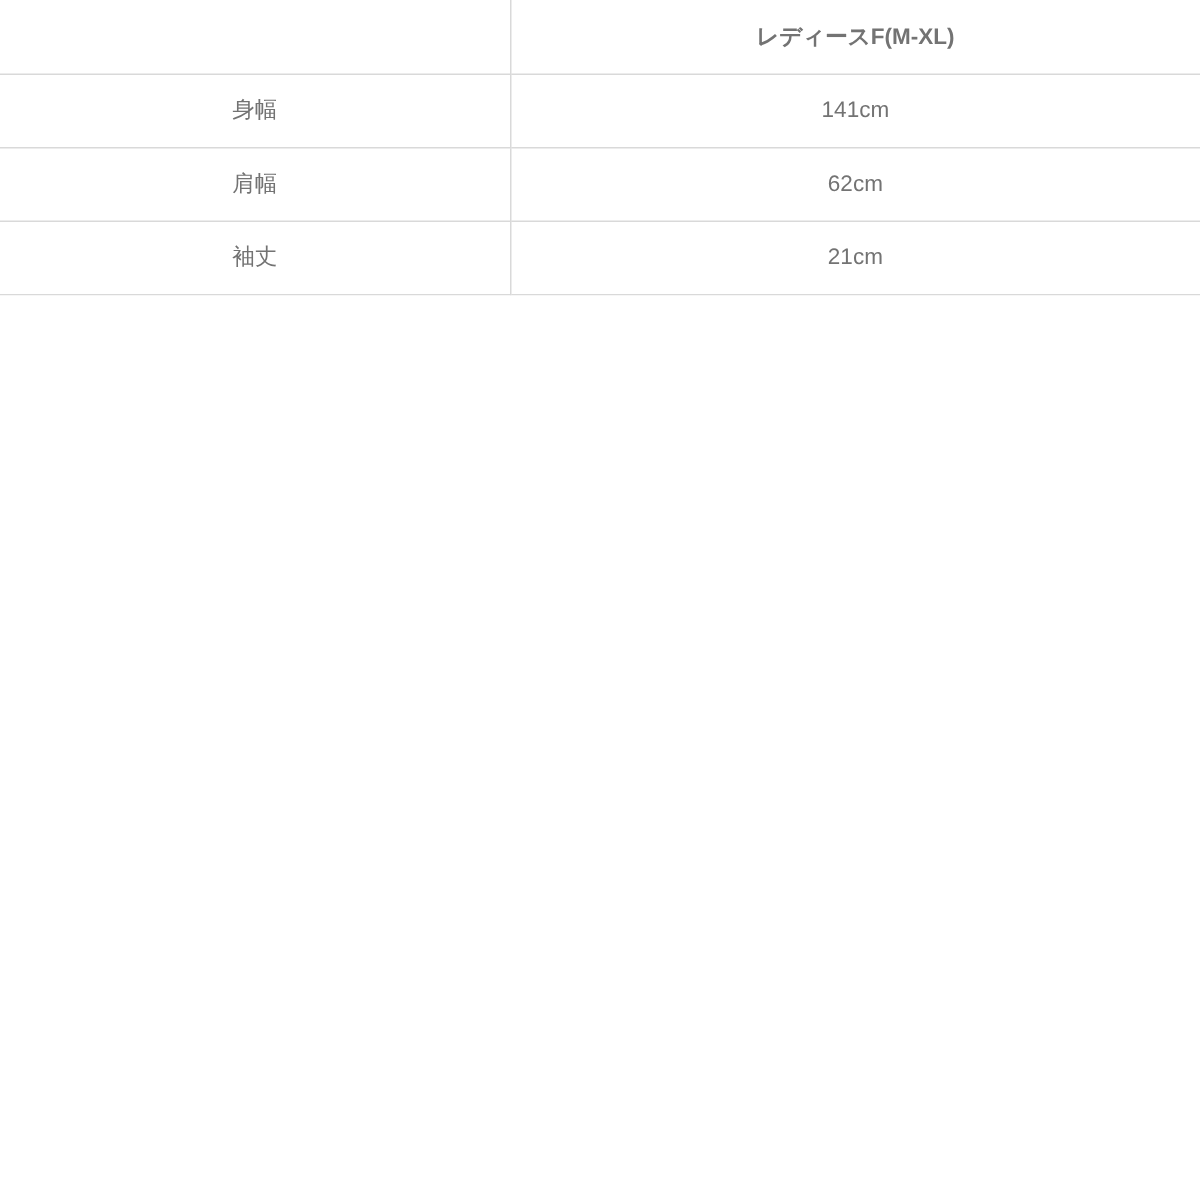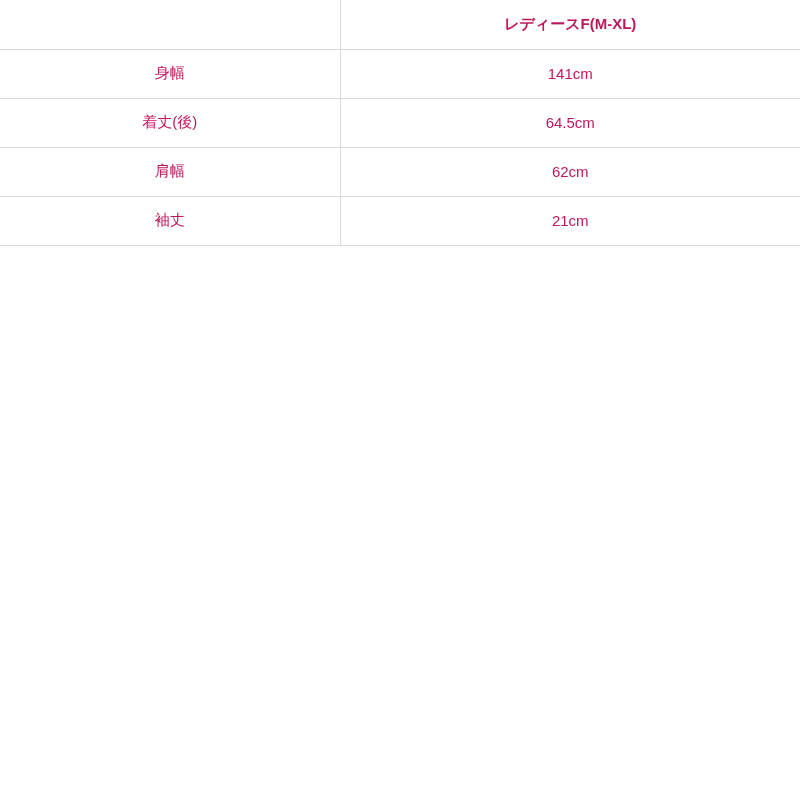--- a/index.html
+++ b/index.html
@@ -30,21 +30,21 @@
 
   table.size-table tr {
     height: 49px;
   }
   table.size-table td {
     border-bottom: 1px solid #d9d9d9;
     border-right: 1px solid #d9d9d9;
     text-align: center;
     vertical-align: middle;
     font-size: 15px;
-    color: #be185d;
+    color: #737373;
     padding: 0;
   }
   table.size-table td:last-child {
     border-right: none;
   }
   table.size-table tr.header-row td {
     font-weight: bold;
     font-size: 15px;
   }
   table.size-table tr.header-row td.empty-cell {
@@ -68,24 +68,20 @@
     <tbody>
       <tr class="header-row">
         <td class="empty-cell"></td>
         <td>レディースF(M-XL)</td>
       </tr>
       <tr>
         <td>身幅</td>
         <td>141cm</td>
       </tr>
       <tr>
-        <td>着丈(後)</td>
-        <td>64.5cm</td>
-      </tr>
-      <tr>
         <td>肩幅</td>
         <td>62cm</td>
       </tr>
       <tr>
         <td>袖丈</td>
         <td>21cm</td>
       </tr>
     </tbody>
   </table>
   <div class="spacer"></div>

